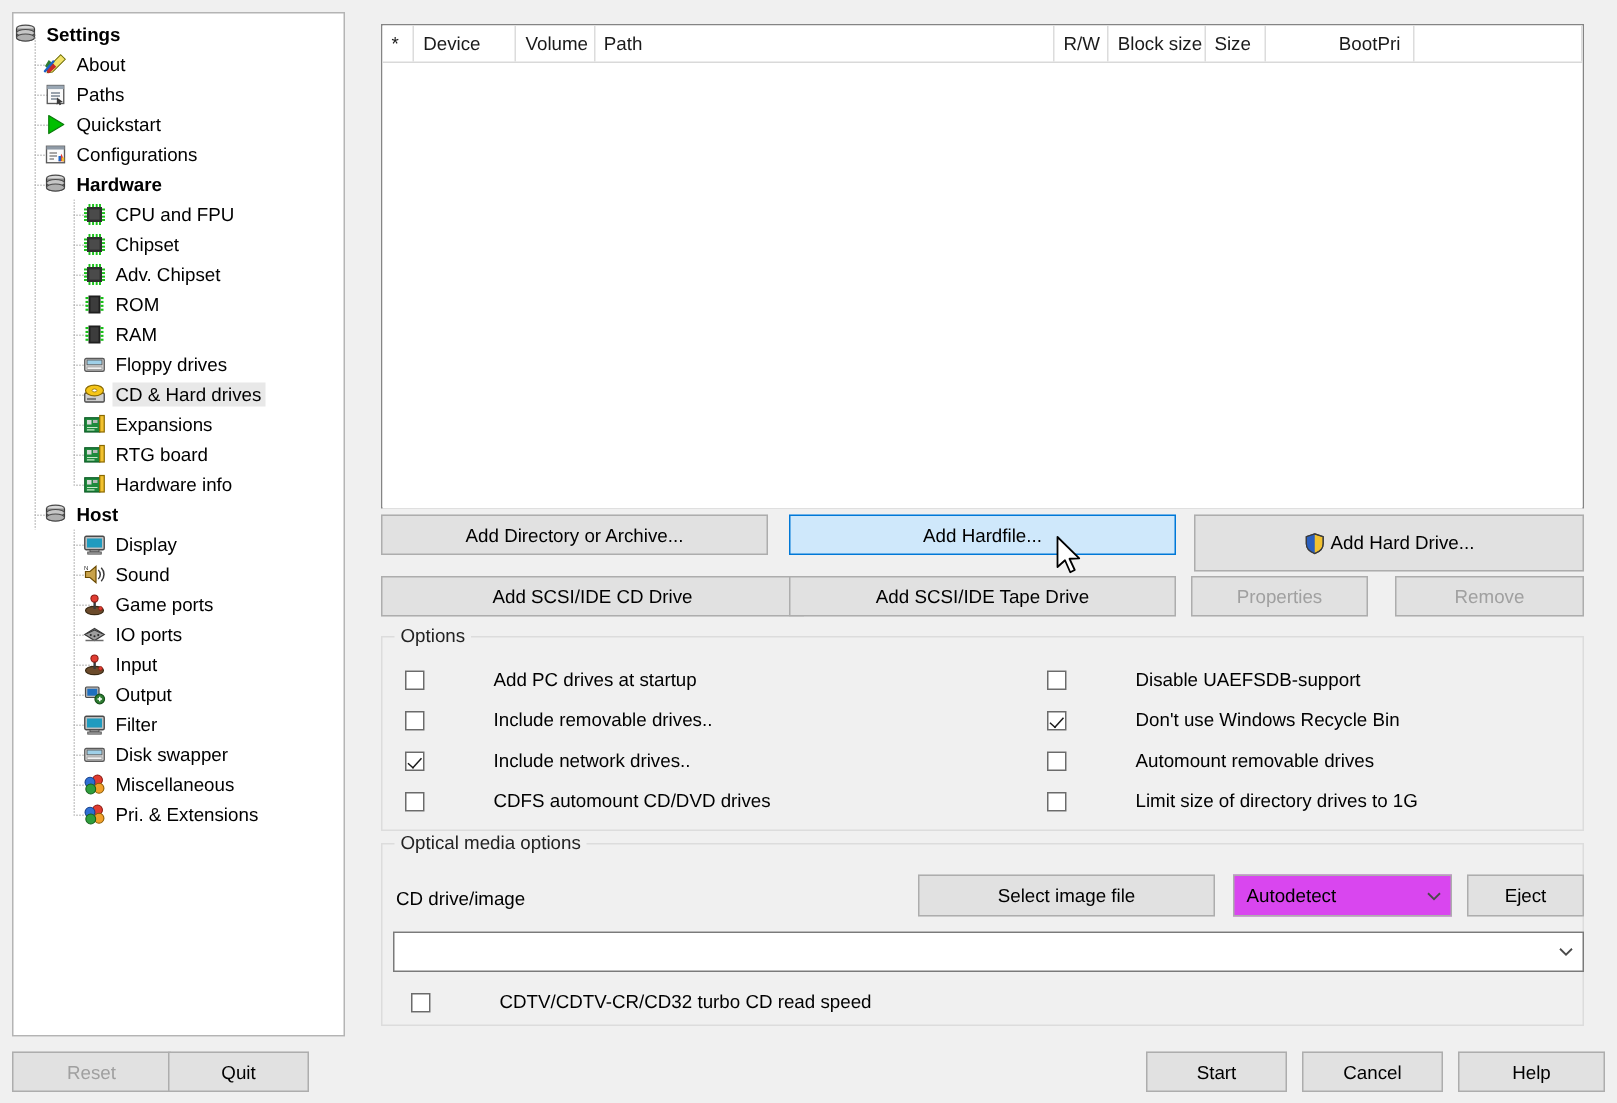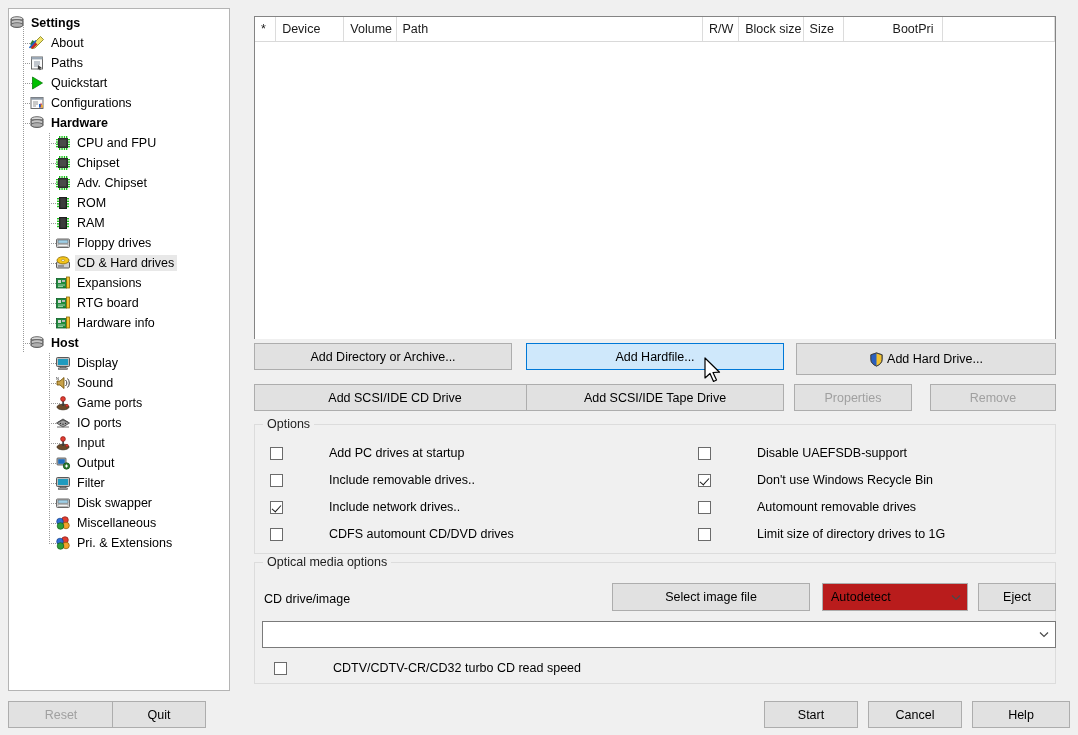--- a/index.html
+++ b/index.html
@@ -194,21 +194,21 @@
 
   
   .combo {
     position: absolute;
     box-sizing: border-box;
     display: flex;
     align-items: center;
     font-size: 12.5px;
     cursor: default;
   }
-  .combo.gray { background: #b91c1c; border: 1px solid #adadad; }
+  .combo.gray { background: #d946ef; border: 1px solid #adadad; }
   .combo.white { background: #fff; border: 1px solid #7a7a7a; }
   .combo .cval { flex: 1; padding-left: 8px; color: #000; white-space: nowrap; overflow: hidden; }
   .combo .caret {
     width: 22px; display: flex; align-items: center; justify-content: center;
   }
   .combo .caret svg { display: block; }
 
   .plainlabel {
     position: absolute;
     font-size: 12.5px;
@@ -684,21 +684,21 @@
       </div>
     <div class="lv-body"></div>
   </div>
 
   <div class="btn" style="left:16px; top:343px; width:258px; height:27px;">
     <span>Add Directory or Archive...</span>
   </div>
   <div class="btn focused" style="left:288px; top:343px; width:258px; height:27px;justify-content:center;">
     <span>Add Hardfile...</span>
   </div>
-  <div class="btn" style="left:558px; top:343px; width:260px; height:32px;">
+  <div class="btn" style="left:558px; top:343px; width:260px; height:38px;">
     <span class="shield">
       <svg viewBox="0 0 16 16" xmlns="http://www.w3.org/2000/svg">
         <path d="M8 1 L14 3 V8 C14 11.4 11.3 13.8 8 15 C4.7 13.8 2 11.4 2 8 V3 Z" fill="#f2c230" stroke="#4a4a4a" stroke-width="0.8"></path>
         <path d="M8 1 L2 3 V8 C2 11.4 4.7 13.8 8 15 Z" fill="#2a5fbe"></path>
         <path d="M8 1 L14 3 V8 C14 11.4 11.3 13.8 8 15 C4.7 13.8 2 11.4 2 8 V3 Z" fill="none" stroke="#3a3a3a" stroke-width="0.9"></path>
       </svg>
     </span>
     <span>Add Hard Drive...</span>
   </div>
 

